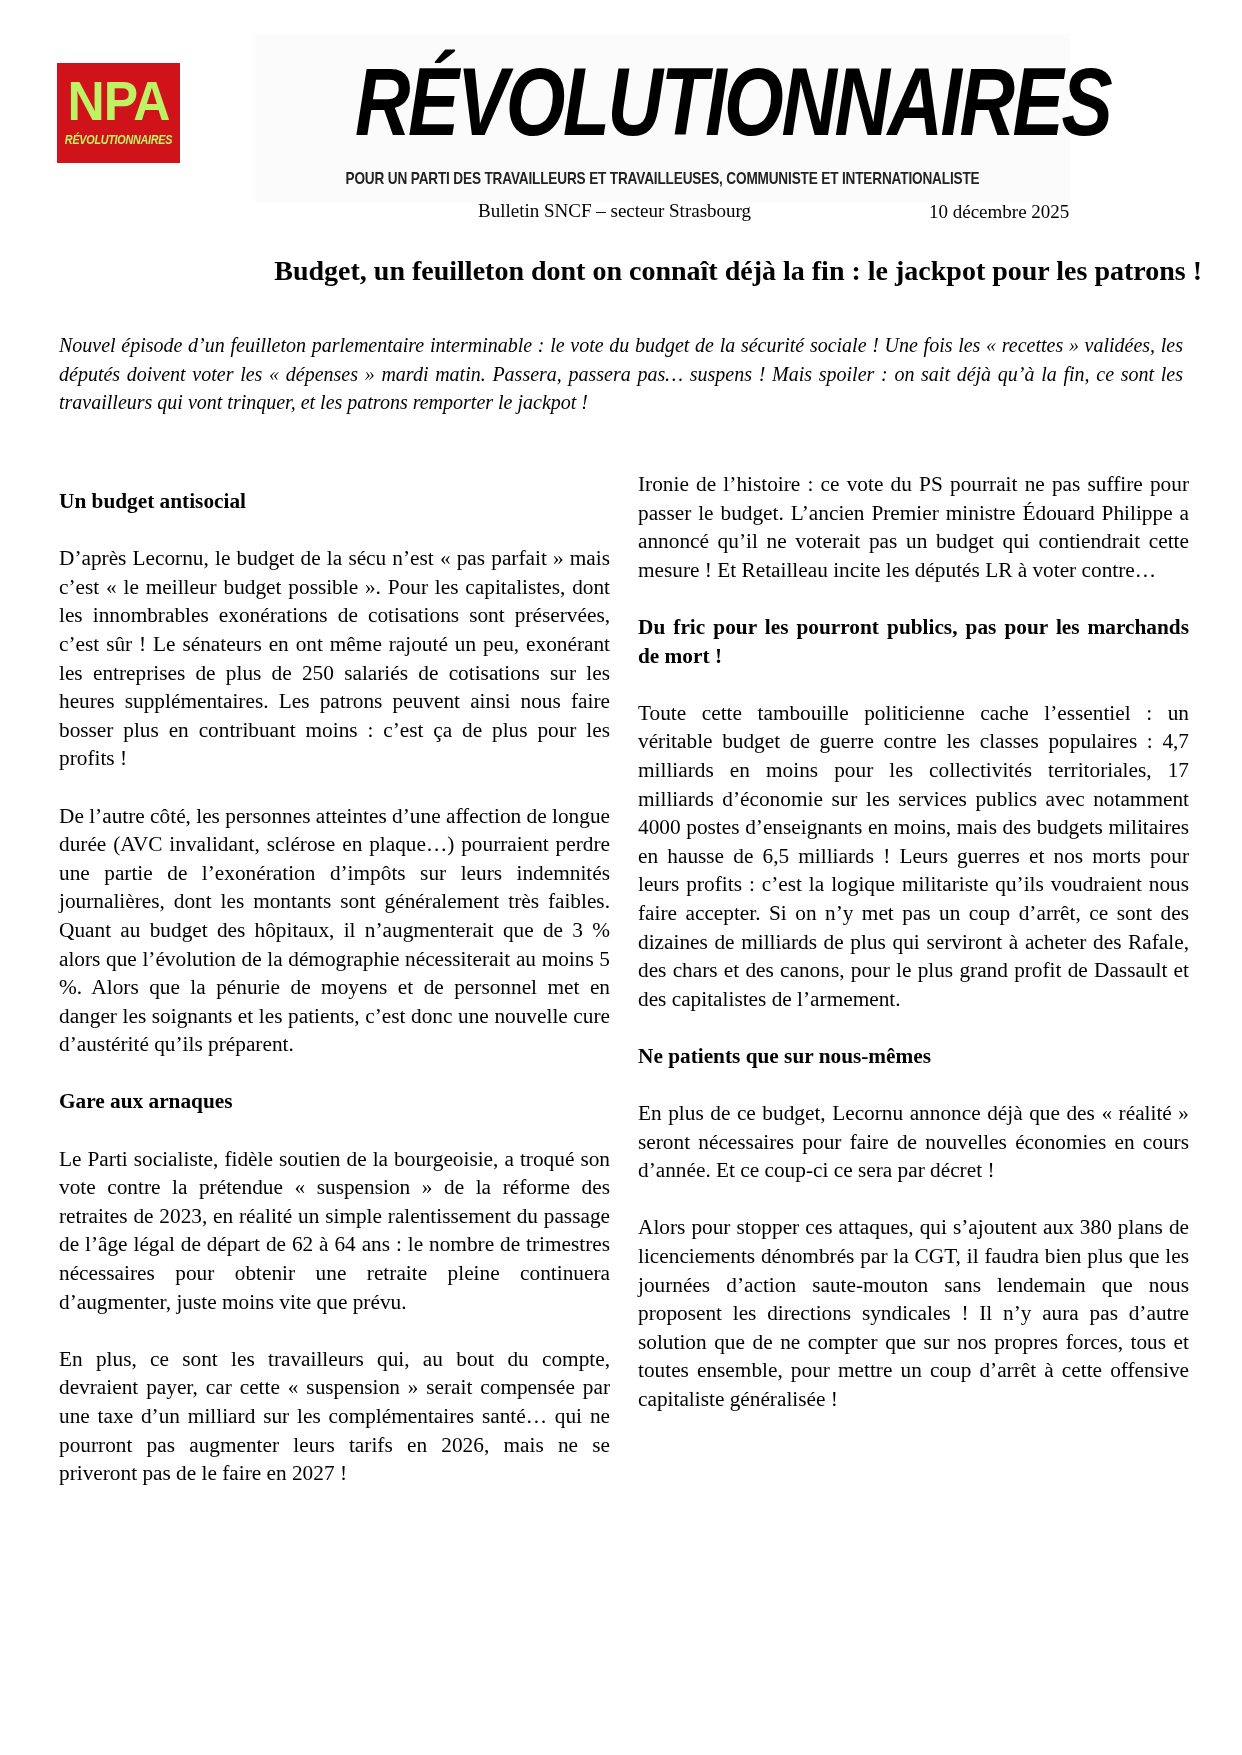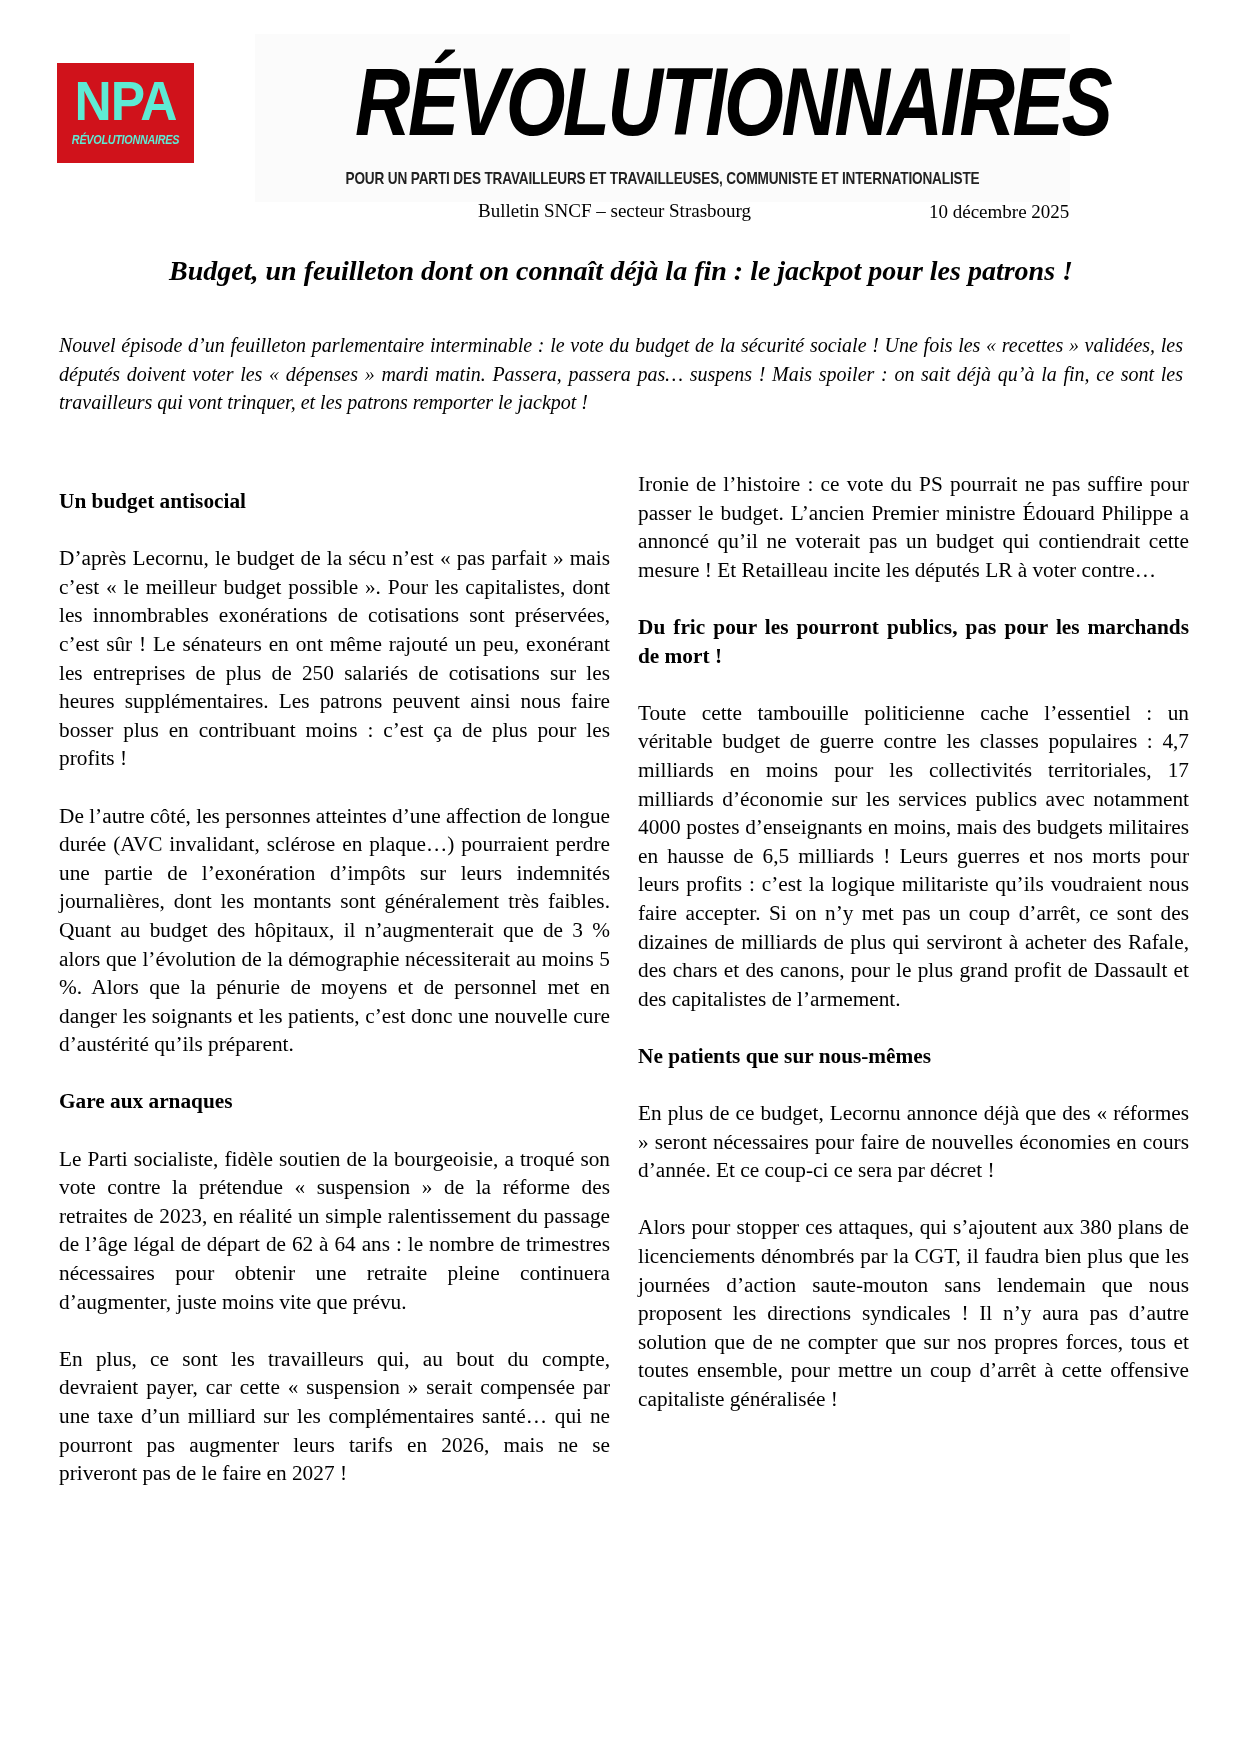--- a/index.html
+++ b/index.html
@@ -1,42 +1,42 @@
 <!DOCTYPE html>
 <html><head>
   <meta charset="utf-8">
   <style>
     html, body { margin: 0; padding: 0; background: #ffffff; }
     body { width: 1242px; height: 1755px; position: relative; overflow: hidden;
            font-family: "Liberation Serif", "DejaVu Serif", serif; color: #000; }
 
-    .logo { position: absolute; left: 57px; top: 63px; width: 137px; height: 100px;
-            background: #d0121b; color: #5eead4; text-align: center; }
+    .logo { position: absolute; left: 57px; top: 63px; width: 123px; height: 100px;
+            background: #d0121b; color: #bef264; text-align: center; }
     .logo .npa { font-family: "Liberation Sans", "DejaVu Sans", sans-serif; font-weight: bold;
                  font-size: 56px; line-height: 56px; letter-spacing: -1px; margin-top: 10px;
                  transform: scaleX(0.92); display: block; }
     .logo .sub { font-family: "Liberation Sans", "DejaVu Sans", sans-serif; font-weight: bold;
                  font-style: italic; font-size: 12px; line-height: 14px; margin-top: 4px;
                  letter-spacing: -0.3px; display: block; transform: scaleX(0.9); }
 
     .masthead { position: absolute; left: 255px; top: 34px; width: 815px; height: 168px; background: #fbfbfb; }
     .masthead .title { position: absolute; left: 22px; top: 16px; width: 780px; text-align: center;
                        font-family: "Liberation Sans", "DejaVu Sans", sans-serif; font-weight: bold;
                        font-style: italic; font-size: 96px; line-height: 104px; letter-spacing: -3px;
                        transform: scaleX(0.80); transform-origin: center; white-space: nowrap; }
     .masthead .tagline { position: absolute; left: 0; top: 135px; width: 815px; text-align: center;
                          font-family: "Liberation Sans", "DejaVu Sans", sans-serif; font-weight: bold;
                          font-size: 17px; line-height: 20px; color: #222; white-space: nowrap;
                          transform: scaleX(0.80); transform-origin: center; letter-spacing: -0.2px; }
 
     .bulletin { position: absolute; left: 478px; top: 198px; font-size: 19px; line-height: 26px; white-space: nowrap; }
     .date { position: absolute; left: 929px; top: 200px; font-size: 19px; line-height: 24px; white-space: nowrap; }
 
-    .headline { position: absolute; left: 40px; top: 254px; width: 1162px; text-align: center;
-                font-size: 28px; line-height: 34px; font-weight: bold; font-style: italic; white-space: nowrap; }
+    .headline { position: absolute; left: 40px; top: 254px; width: 1162px; text-align: right;
+                font-size: 28px; line-height: 34px; font-weight: bold; white-space: nowrap; }
 
     .chapo { position: absolute; left: 59px; top: 331px; width: 1124px; font-size: 20px; line-height: 28.5px;
              font-style: italic; text-align: justify; margin: 0; }
 
     .col { position: absolute; top: 487px; width: 551px; font-size: 21.3px; line-height: 28.6px; }
     .col.left { left: 59px; }
     .col.right { left: 638px; top: 470px; }
     .col p { margin: 0 0 28.6px 0; text-align: justify; }
     .col h2 { margin: 0 0 28.6px 0; font-size: 21.3px; line-height: 28.6px; font-weight: bold; text-align: justify; }
   </style>
@@ -67,15 +67,15 @@
   <h2>Gare aux arnaques</h2>
   <p>Le Parti socialiste, fidèle soutien de la bourgeoisie, a troqué son vote contre la prétendue « suspension » de la réforme des retraites de 2023, en réalité un simple ralentissement du passage de l’âge légal de départ de 62 à 64 ans : le nombre de trimestres nécessaires pour obtenir une retraite pleine continuera d’augmenter, juste moins vite que prévu.</p>
   <p>En plus, ce sont les travailleurs qui, au bout du compte, devraient payer, car cette « suspension » serait compensée par une taxe d’un milliard sur les complémentaires santé… qui ne pourront pas augmenter leurs tarifs en 2026, mais ne se priveront pas de le faire en 2027 !</p>
 </div>
 
 <div class="col right">
   <p>Ironie de l’histoire : ce vote du PS pourrait ne pas suffire pour passer le budget. L’ancien Premier ministre Édouard Philippe a annoncé qu’il ne voterait pas un budget qui contiendrait cette mesure ! Et Retailleau incite les députés LR à voter contre…</p>
   <h2>Du fric pour les pourront publics, pas pour les marchands de mort !</h2>
   <p>Toute cette tambouille politicienne cache l’essentiel : un véritable budget de guerre contre les classes populaires : 4,7 milliards en moins pour les collectivités territoriales, 17 milliards d’économie sur les services publics avec notamment 4000 postes d’enseignants en moins, mais des budgets militaires en hausse de 6,5 milliards ! Leurs guerres et nos morts pour leurs profits : c’est la logique militariste qu’ils voudraient nous faire accepter. Si on n’y met pas un coup d’arrêt, ce sont des dizaines de milliards de plus qui serviront à acheter des Rafale, des chars et des canons, pour le plus grand profit de Dassault et des capitalistes de l’armement.</p>
   <h2>Ne patients que sur nous-mêmes</h2>
-  <p>En plus de ce budget, Lecornu annonce déjà que des « réformes » seront nécessaires pour faire de nouvelles économies en cours d’année. Et ce coup-ci ce sera par décret !</p>
+  <p>En plus de ce budget, Lecornu annonce déjà que des « réalité » seront nécessaires pour faire de nouvelles économies en cours d’année. Et ce coup-ci ce sera par décret !</p>
   <p>Alors pour stopper ces attaques, qui s’ajoutent aux 380 plans de licenciements dénombrés par la CGT, il faudra bien plus que les journées d’action saute-mouton sans lendemain que nous proposent les directions syndicales ! Il n’y aura pas d’autre solution que de ne compter que sur nos propres forces, tous et toutes ensemble, pour mettre un coup d’arrêt à cette offensive capitaliste généralisée !</p>
 </div>
 
 </body></html>

